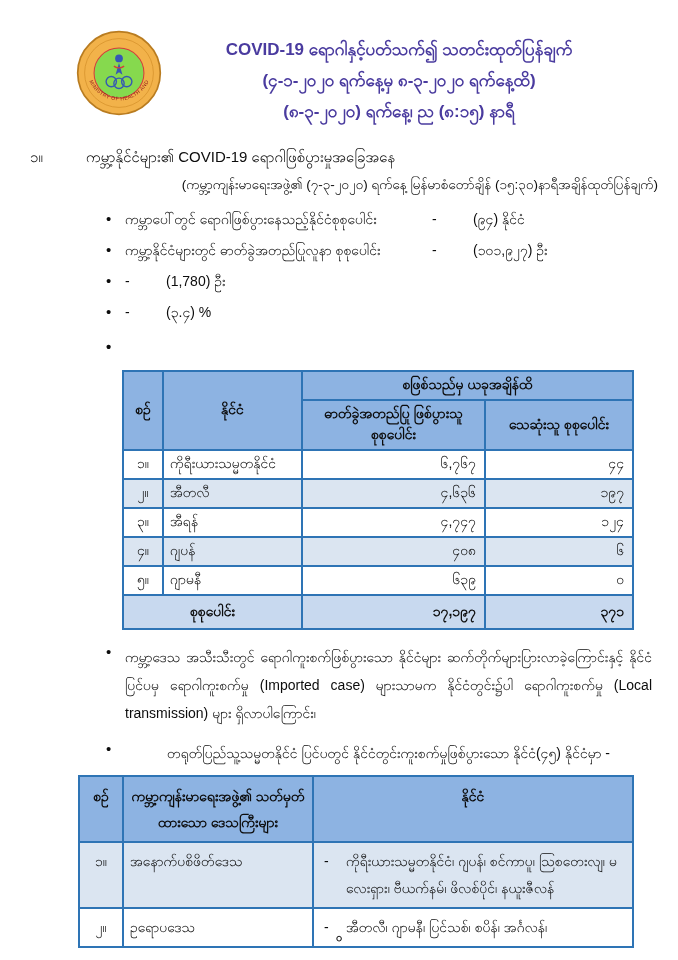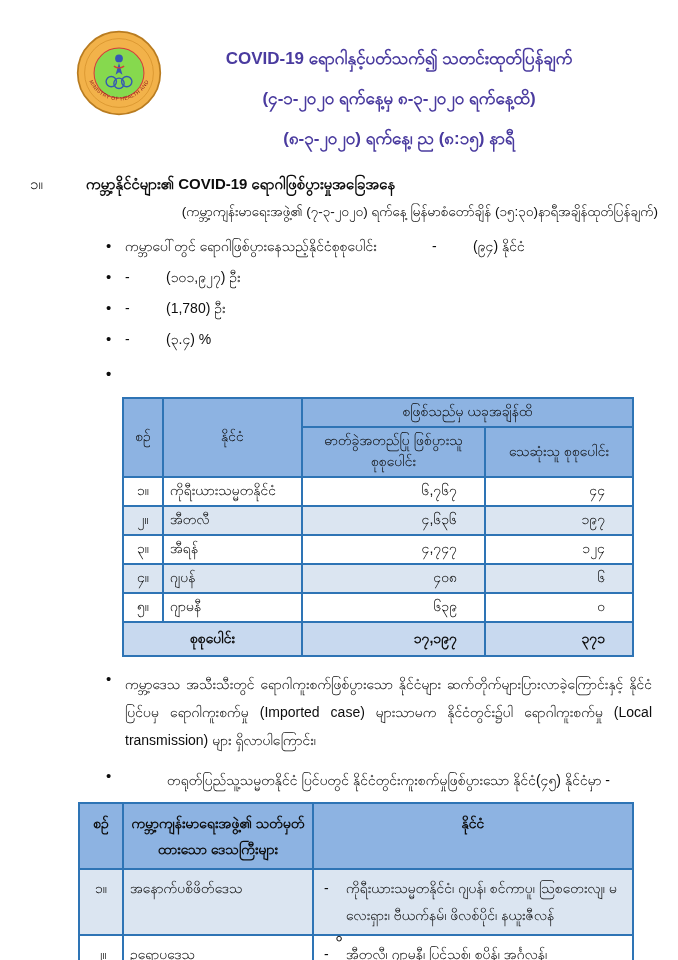--- a/index.html
+++ b/index.html
@@ -8,49 +8,49 @@
   .page {
     position:relative; width:678px; height:960px; margin:0 auto;
     background:#ffffff; overflow:hidden;
   }
 
   
   .header { display:flex; align-items:flex-start; padding:30px 42px 0 76px; }
   .logo { width:86px; height:86px; flex:0 0 86px; }
   .titles { flex:1; text-align:center; padding-top:4px; }
   .title-line {
-    color:#4a3b9f; font-weight:bold; font-size:17px; line-height:31px;margin-top:9px;
+    color:#4a3b9f; font-weight:bold; font-size:17px; line-height:31px;
   }
 
   
   .section-head { display:flex; margin:20px 30px 0 30px; font-size:15px; }
   .sec-no { width:56px; font-weight:normal; }
-  .sec-title { font-weight:bold;text-align:right; }
+  .sec-title { font-weight:normal;text-align:right; }
   .subtitle { margin:7px 20px 0 36px; font-size:13.5px;text-align:right; }
 
   
   .stats { margin:14px 58px 0 106px; }
   .stat-row { display:flex; align-items:baseline; height:31px; font-size:14px; }
   .dot { width:19px; font-size:15px; }
   .slabel { flex:0 0 307px; }
   .sdash { width:41px; }
   .sval { }
   .intro-row { display:flex; margin:4px 20px 0 106px; font-size:14.5px; font-weight:bold; height:30px; }
 
   
   table { border-collapse:collapse; }
   .t1 { margin:2px 0 0 122px; width:510px; table-layout:fixed; font-size:14px; }
   .t1 th, .t1 td { border:2px solid #2e74b5; }
-  .t1 th { background:#8db3e2; font-weight:normal; text-align:center; padding:3px 4px; }
+  .t1 th { background:#8db3e2; font-weight:bold; text-align:center; padding:3px 4px; }
   .t1 .th-span { height:29px; }
   .t1 .th-sub { height:48px; }
   .t1 td { height:29px; padding:2px 6px; background:#ffffff; }
   .t1 tr.alt td { background:#dbe5f1; }
   .t1 .c-no { text-align:center; }
-  .t1 .c-num { text-align:right; padding-right:27px; }
+  .t1 .c-num { text-align:right; padding-right:8px; }
   .t1 .total td { background:#c8d9ef; font-weight:bold; height:34px; }
   .t1 .total .t-label { text-align:center;margin-top:24px; }
 
   
   .para { display:flex; margin:13px 26px 0 106px; font-size:14px; }
   .para .btext { flex:1; line-height:28px; text-align:justify; }
   .para2 .btext { text-align:center; line-height:26px; }
 
   
   .t2 { margin:9px 0 0 78px; width:554px; table-layout:fixed; font-size:14px; }
@@ -107,20 +107,21 @@
 
   <div class="stats">
     <div class="stat-row">
       <span class="dot">•</span>
       <span class="slabel">ကမ္ဘာပေါ်တွင် ရောဂါဖြစ်ပွားနေသည့်နိုင်ငံစုစုပေါင်း</span>
       <span class="sdash">-</span>
       <span class="sval">(၉၄) နိုင်ငံ</span>
     </div>
     <div class="stat-row">
       <span class="dot">•</span>
+      <span class="slabel">ကမ္ဘာ့နိုင်ငံများတွင် ဓာတ်ခွဲအတည်ပြုလူနာ စုစုပေါင်း</span>
       <span class="sdash">-</span>
       <span class="sval">(၁၀၁,၉၂၇) ဦး</span>
     </div>
     <div class="stat-row">
       <span class="dot">•</span>
       <span class="sdash">-</span>
       <span class="sval">(1,780) ဦး</span>
     </div>
     <div class="stat-row">
       <span class="dot">•</span>

